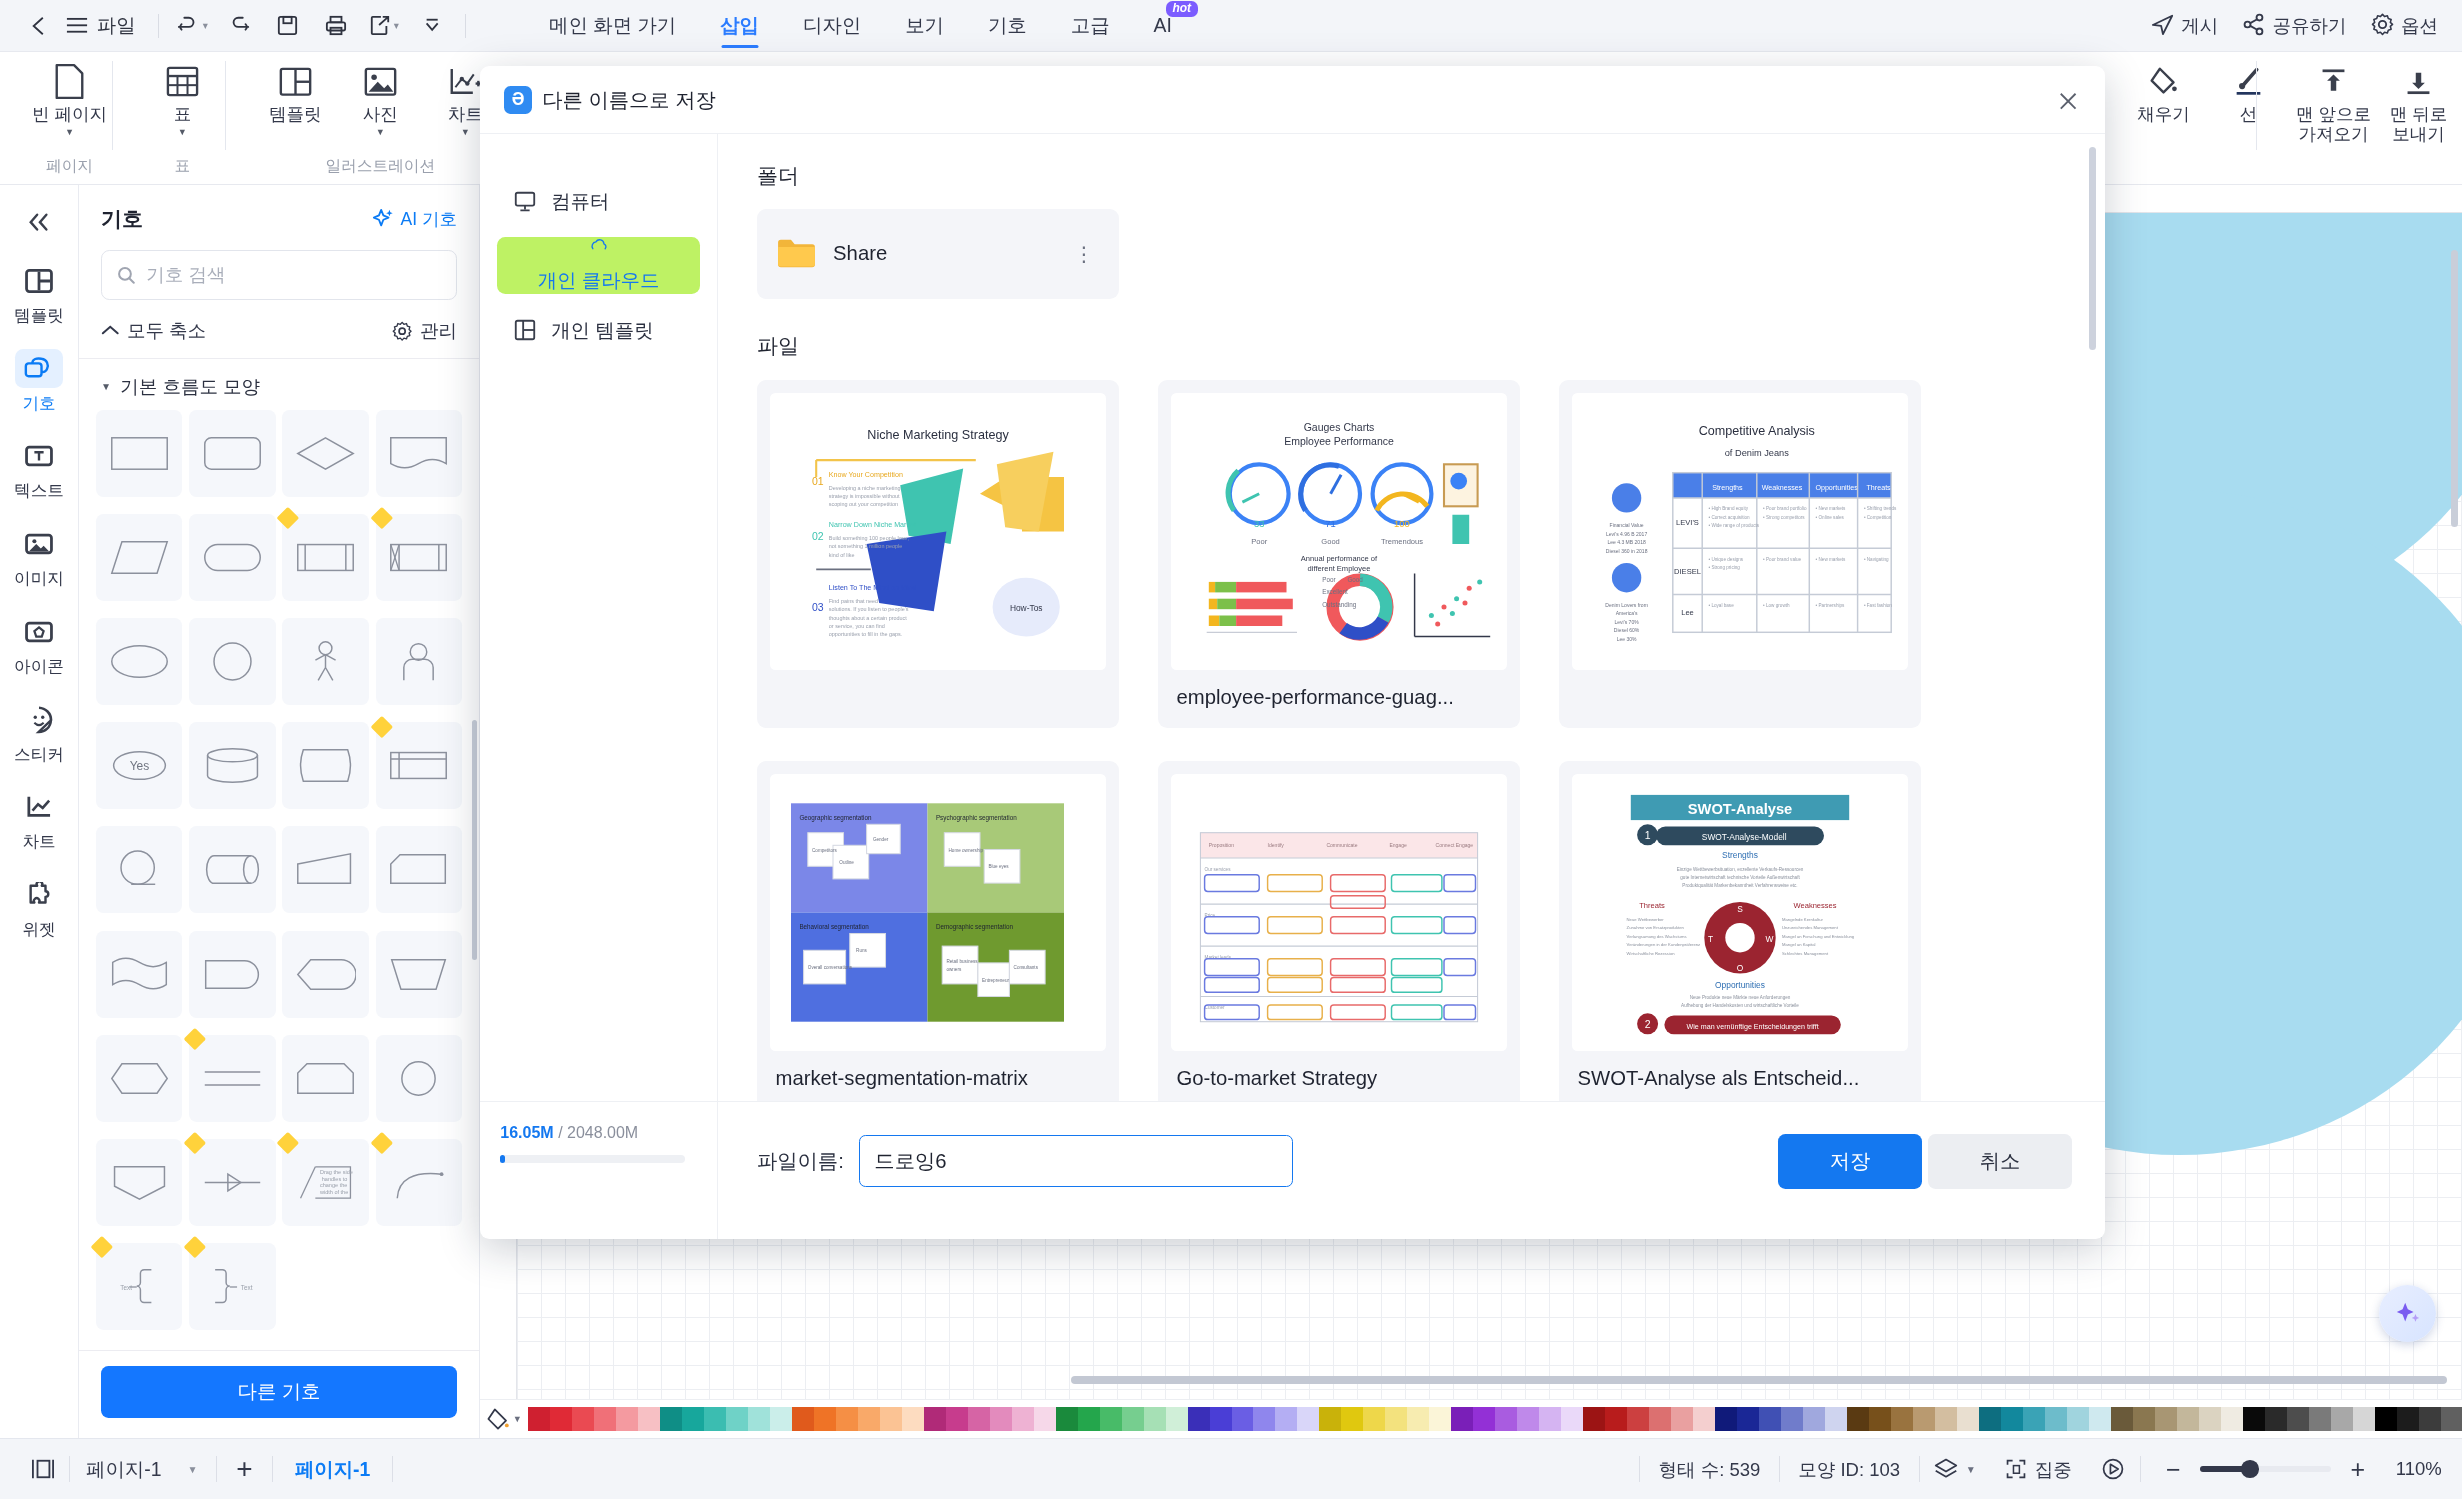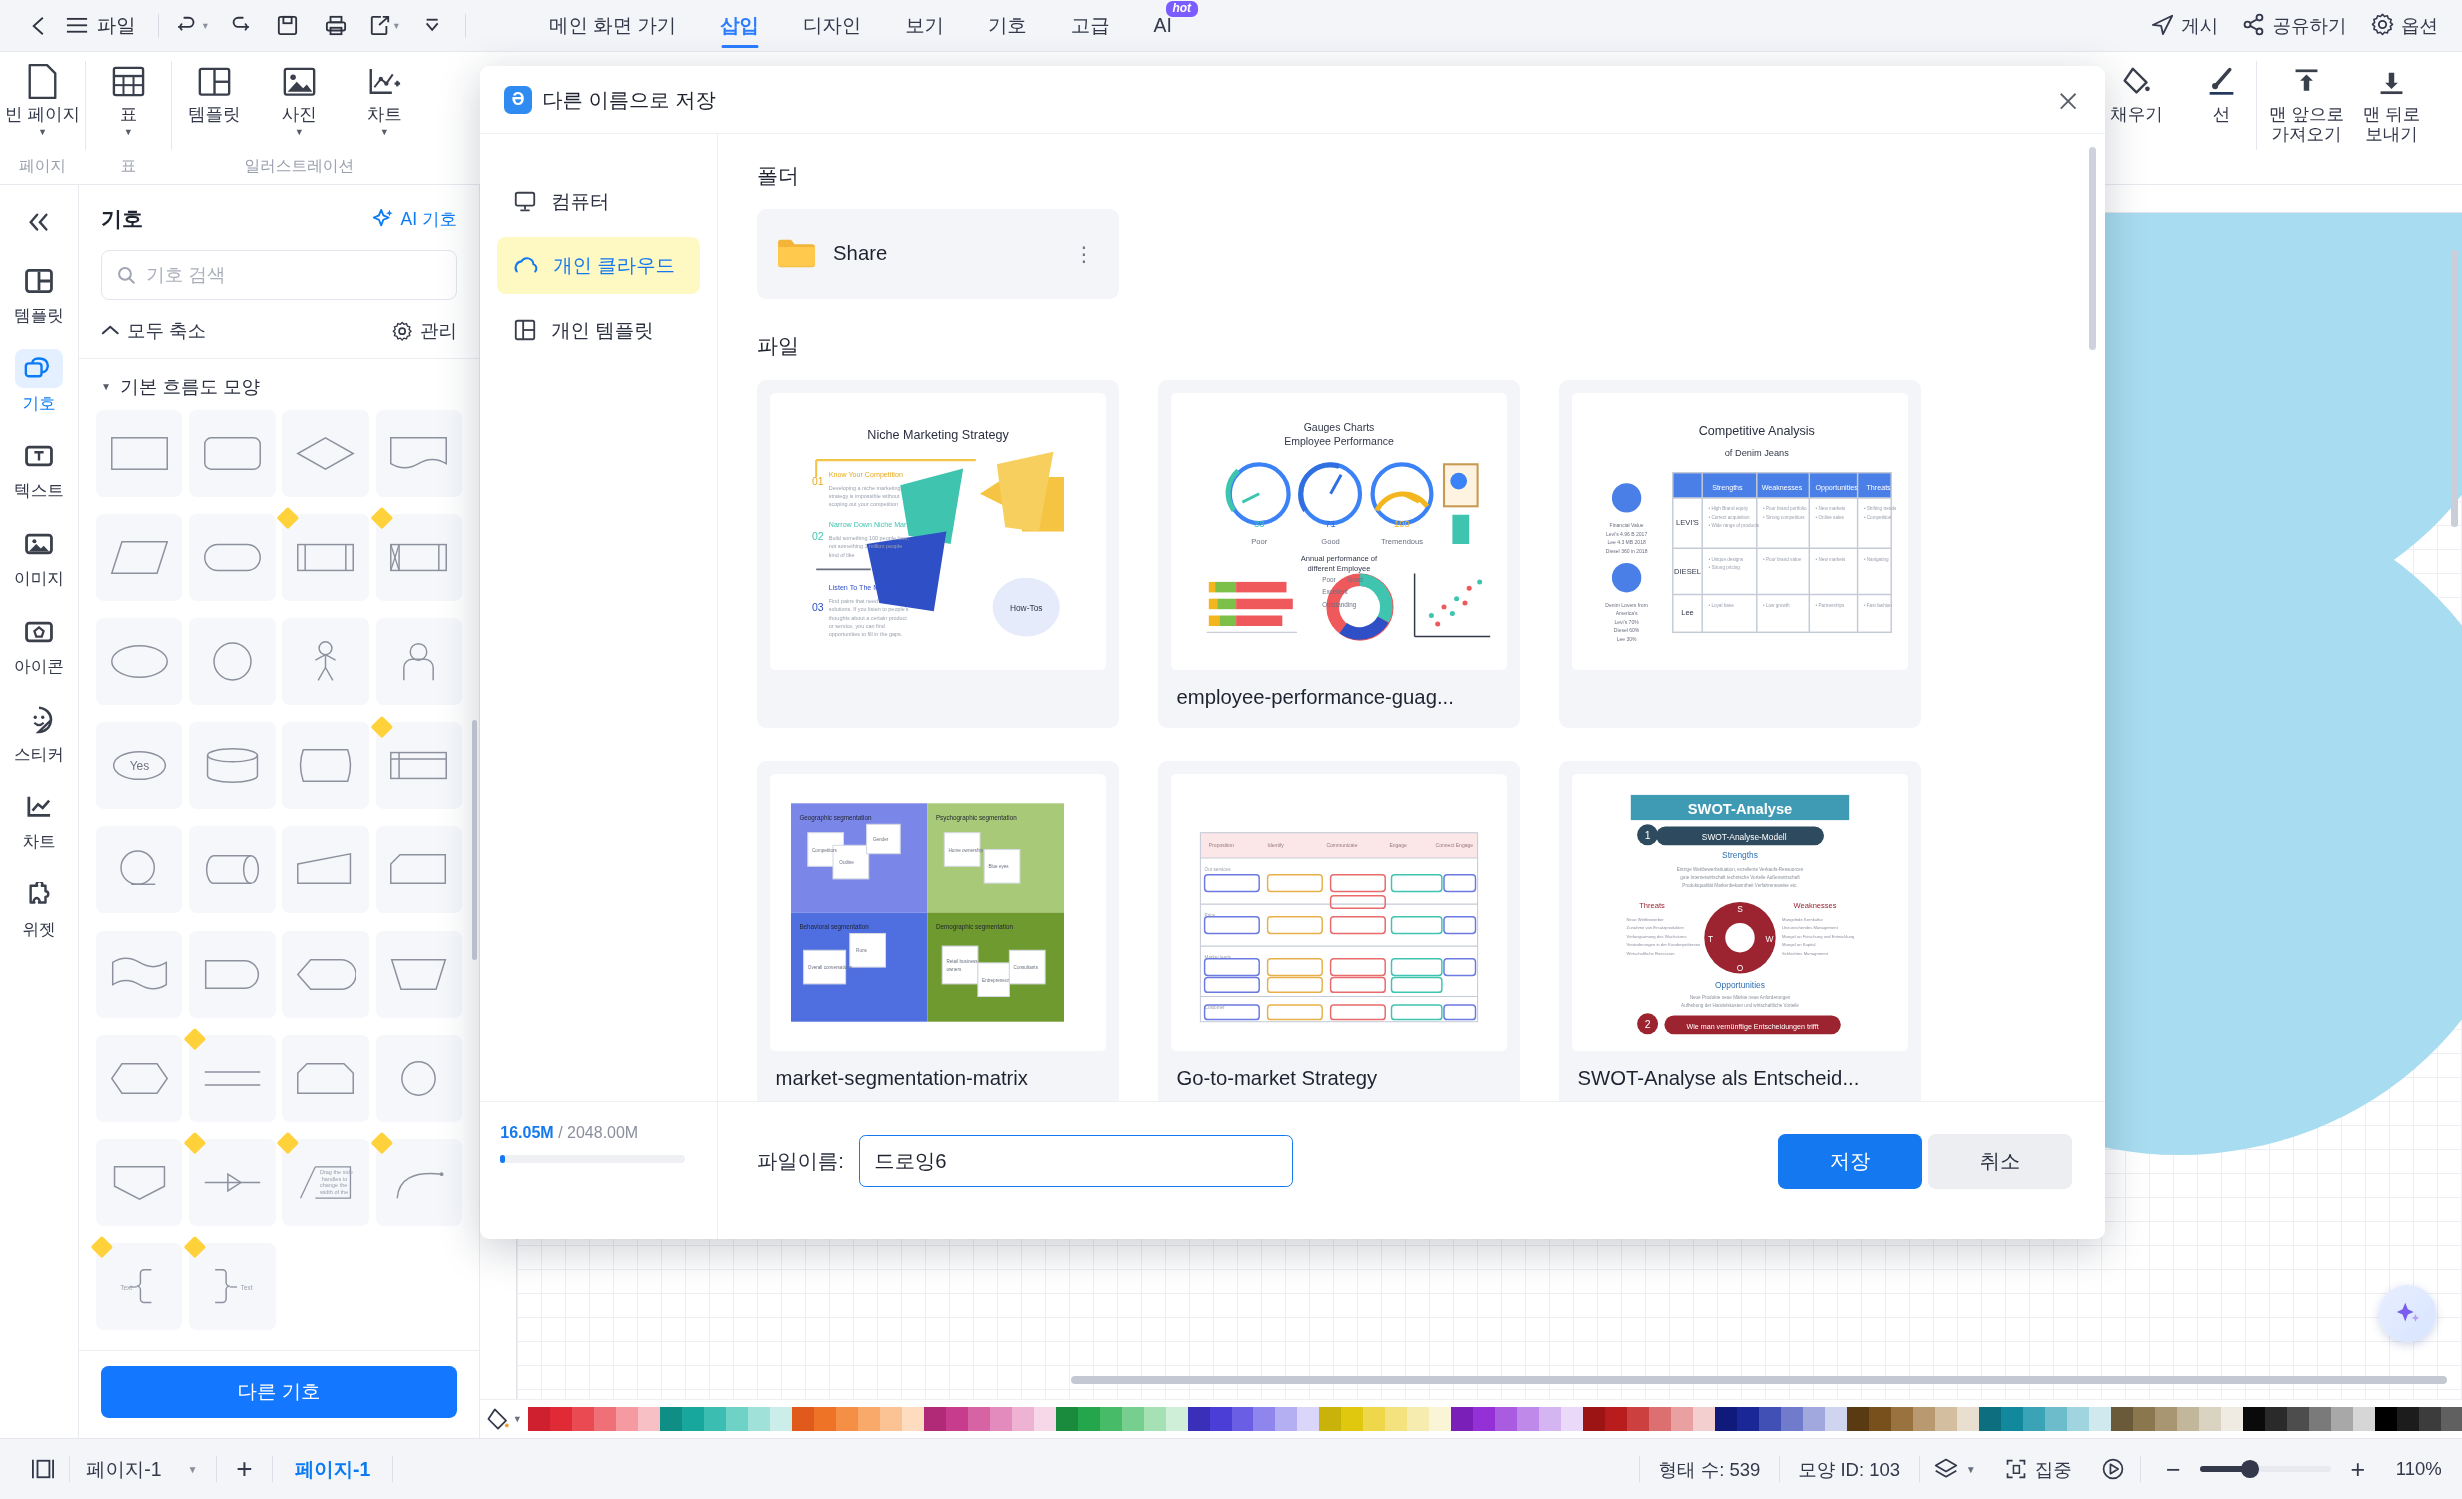--- a/index.html
+++ b/index.html
@@ -43,21 +43,21 @@
     padding: 0.9px 6.5px 1.8px; line-height: 1.1;
   }
   .tb-right { margin-left: auto; display: flex; align-items: center; gap: 24px; padding-right: 24px; }
   .tb-act { display: flex; gap: 7.4px; font-size: 18.5px; color: #33384a; cursor: pointer; }
 
   
   .ribbon {
     position: absolute; top: 52px; left: 0; width: 2462px; height: 133px;
     background: #ffffff; border-bottom: 0.9px solid #e7e9ef; display: flex; align-items: flex-start;
   }
-  .rgroup { display: flex; flex-direction: column; align-items: center; position: relative; }
+  .rgroup { display: flex; flex-direction: column; align-items: center; position: relative; margin-left: 27px; }
   .ritems { display: flex; align-items: flex-start; height: 100px; }
   .ritem {
     width: 85px; display: flex; flex-direction: column; align-items: center; justify-content: flex-start;
     padding-top: 11px; cursor: pointer; gap: 3.7px;
   }
   .ritem .ico { height: 37px; display: flex; align-items: center; justify-content: center; color: #3a3f4c; }
   .ritem .txt { font-size: 17.5px; color: #33384a; text-align: center; line-height: 1.15; white-space: nowrap; }
   .ritem .dd { font-size: 9.2px; color: #555b68; line-height: 1; }
   .gtitle { font-size: 15.7px; color: #9aa0ad; text-align: center; width: 100%; padding-top: 3.7px; }
   .rsep { width: 0.9px; height: 89px; background: #e4e7ee; margin-top: 9.2px; }
@@ -233,21 +233,21 @@
     display: flex; align-items: center; justify-content: center; font-size: 17.5px; font-weight: bold; margin-right: 10.2px;
   }
   .m-title { font-size: 20.3px; color: #1f2330; }
   .m-close { position: absolute; right: 20.3px; top: 18.5px; width: 33px; height: 33px; display: flex; align-items: center; justify-content: center; cursor: pointer; color: #5b606d; border-radius: 5.5px;}
   .m-body { flex: 1; display: flex; min-height: 0; }
   .m-side { width: 238px; border-right: 0.9px solid #eef0f4; padding: 39px 16.6px 0; }
   .m-nav {
     display: flex; align-items: center; gap: 14px; height: 57px; padding: 0 16.6px; border-radius: 8.3px;
     cursor: pointer; color: #2b3040; font-size: 19.4px; margin-bottom: 7.4px;
   }
-  .m-nav.active { background: #fef9c3; color: #1478f0; }
+  .m-nav.active { background: #bef264; color: #1478f0; flex-direction: column; }
   .m-main { flex: 1; padding: 28px 41px 0 39px; overflow: hidden; position: relative; }
   .m-sect { font-size: 21px; color: #1f2330; margin-bottom: 18.5px; }
   .folder-card {
     width: 362px; height: 90px; background: #f4f5f9; border-radius: 9.2px; display: flex; align-items: center;
     padding: 0 18.5px; gap: 16.6px; cursor: pointer;
   }
   .fname { font-size: 20.3px; color: #1f2330; flex: 1; }
   .kebab { font-size: 20.3px; color: #6b7080; letter-spacing: 0.9px; cursor: pointer; padding: 0 5.5px; }
   .files-grid { display: grid; grid-template-columns: repeat(3, 362px); gap: 33px 39px; margin-top: 20.3px; }
   .file-card { background: #f4f5f9; border-radius: 9.2px; padding: 13px 13px 0; cursor: pointer; }

